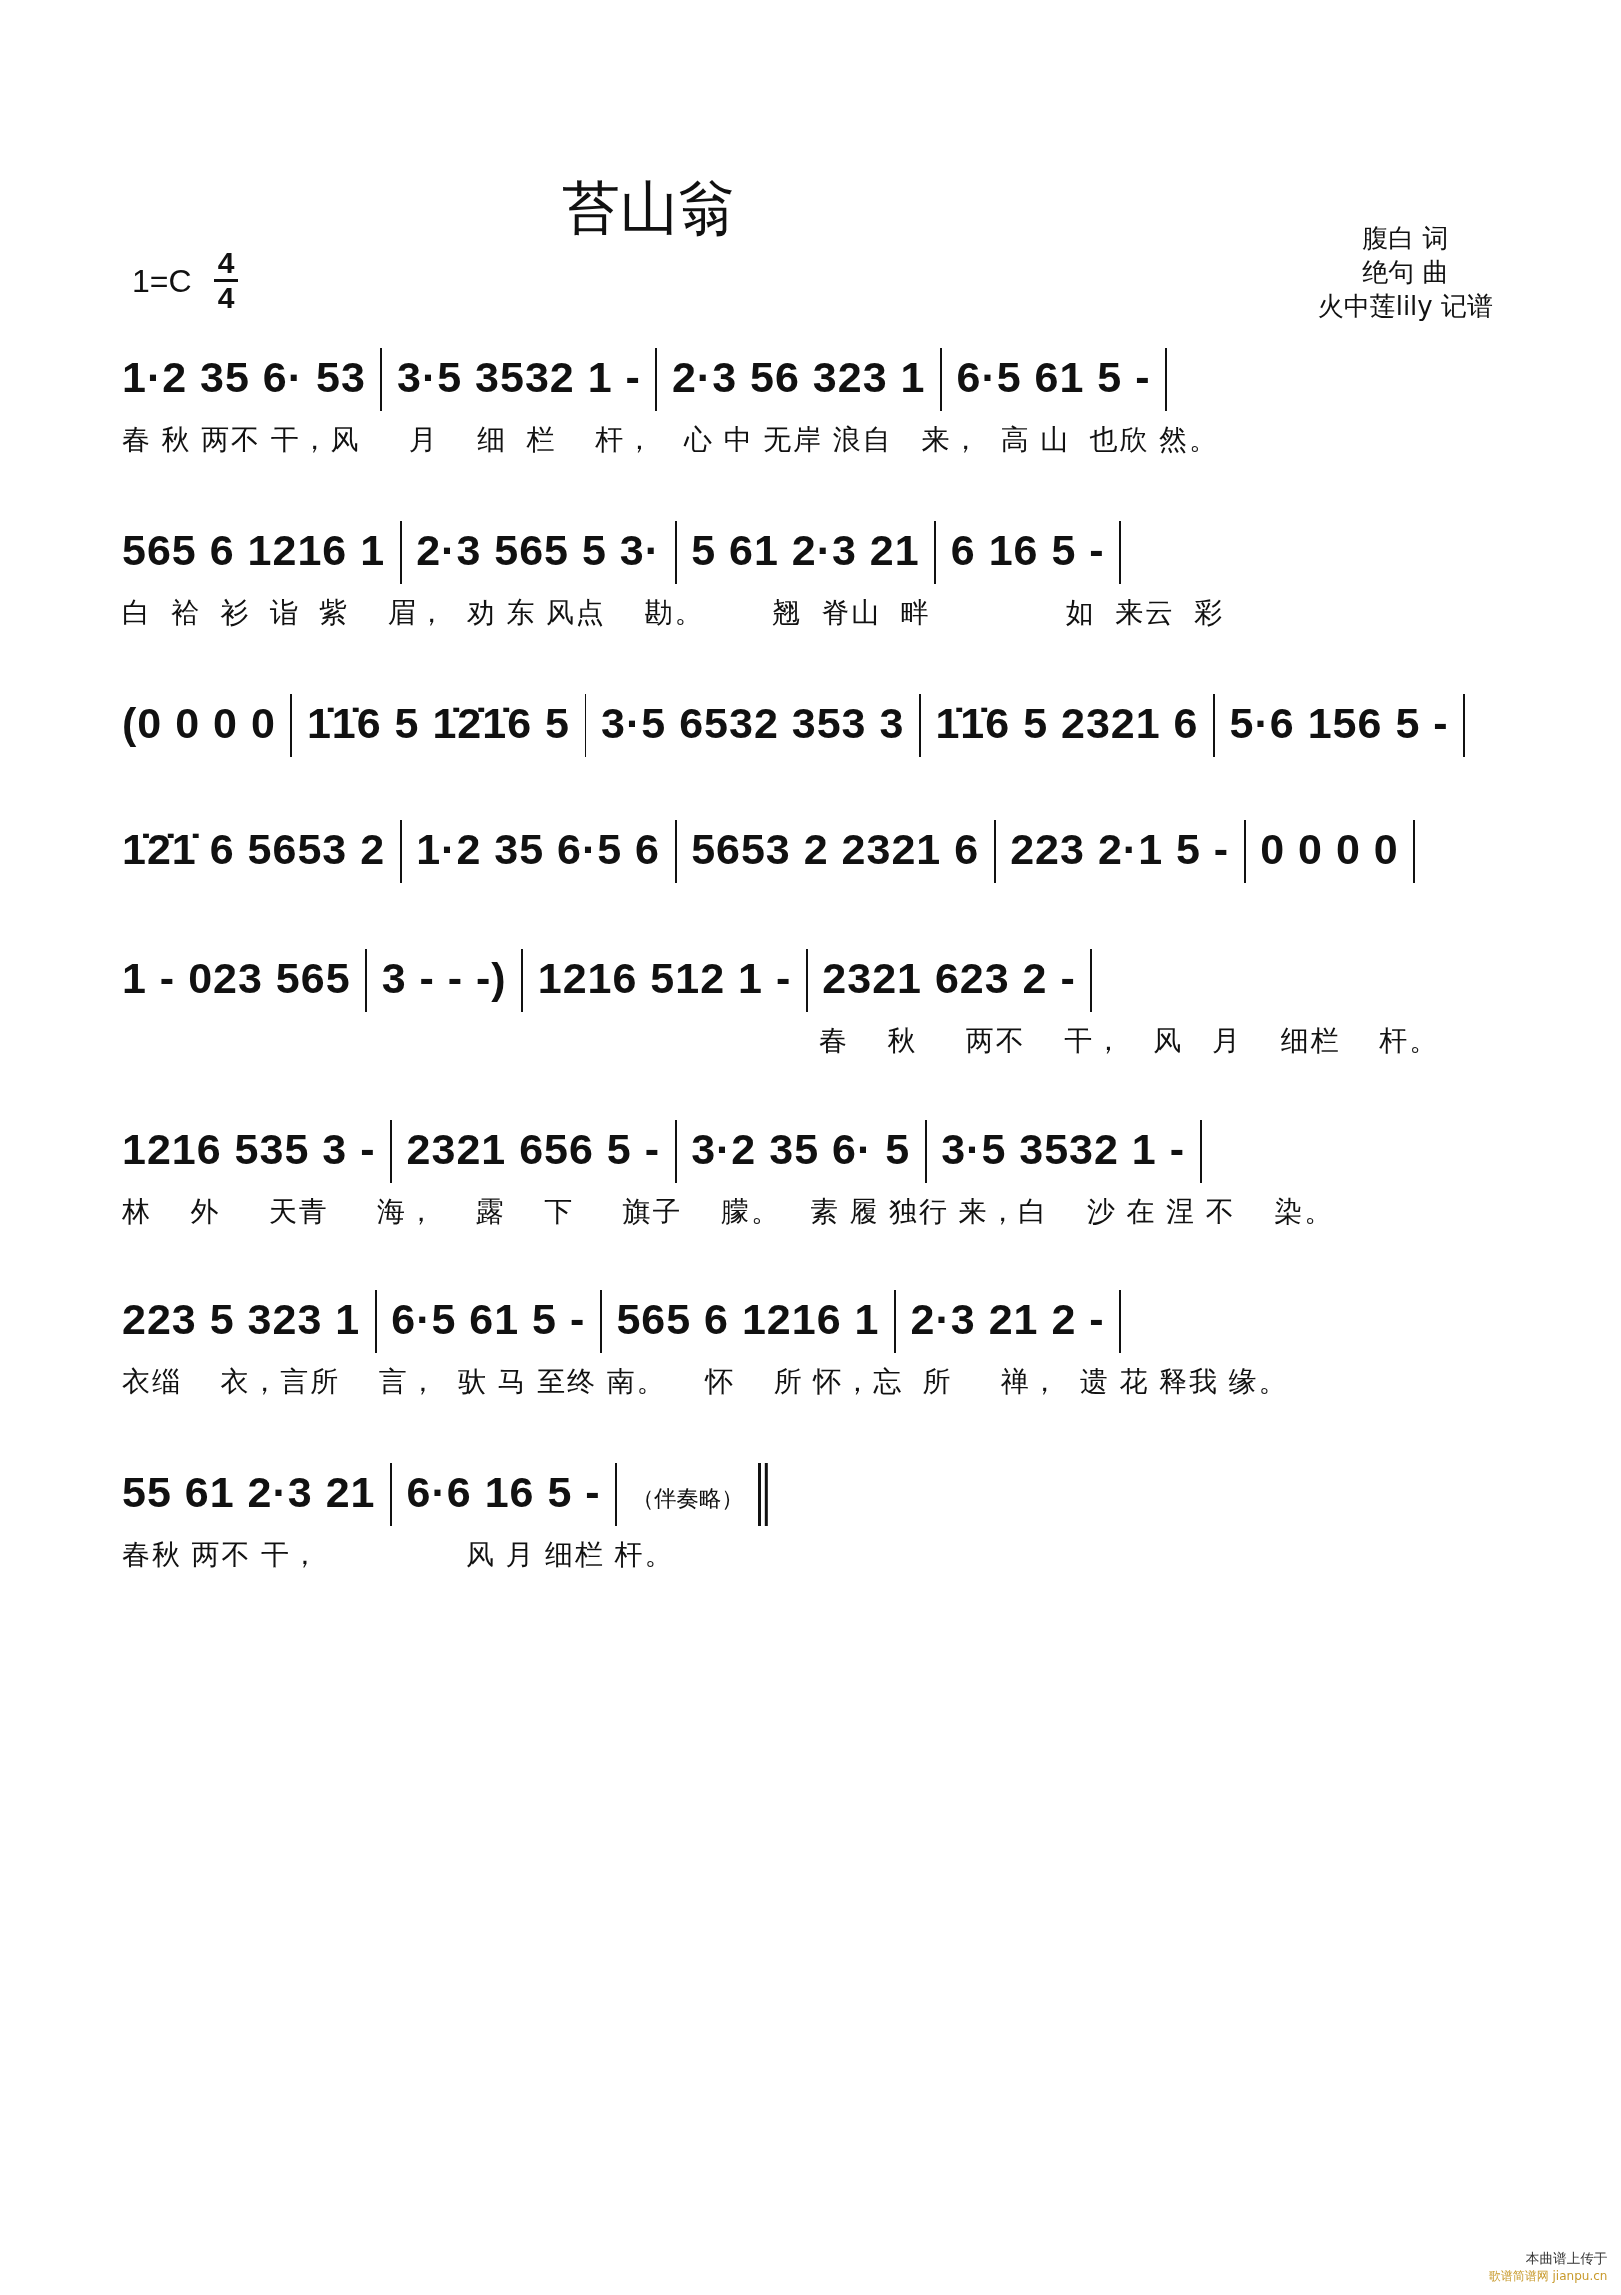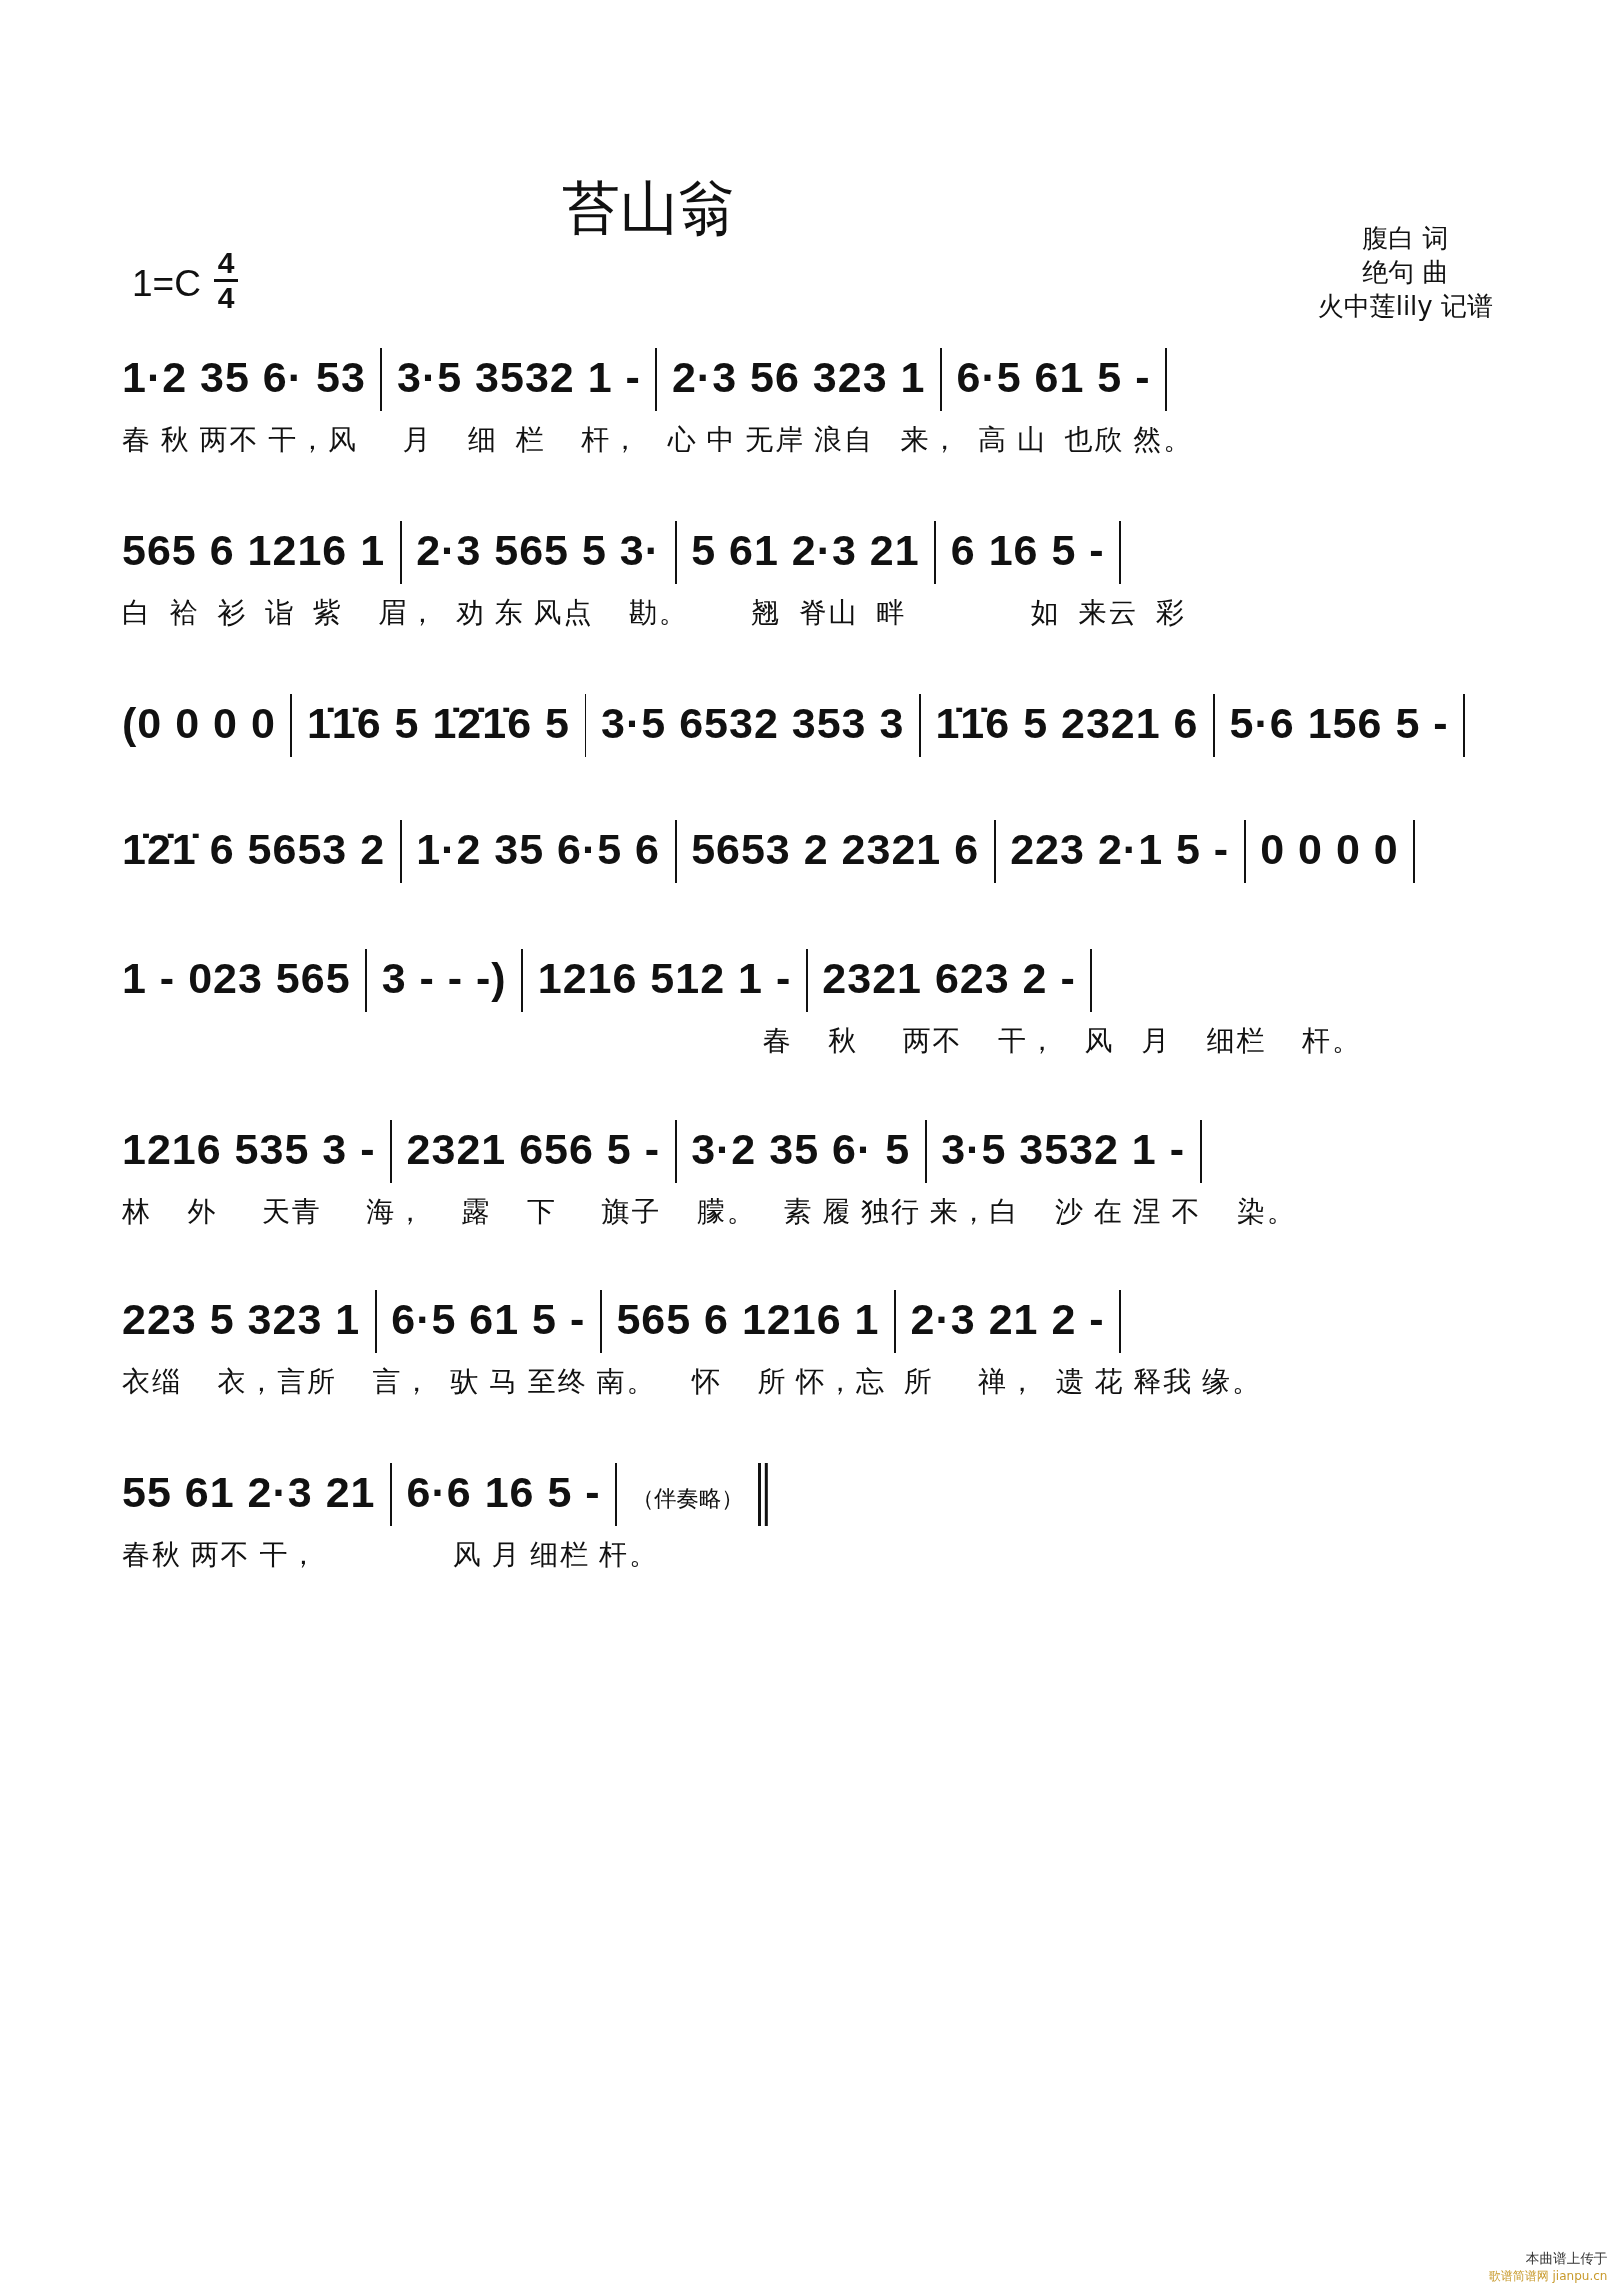--- a/index.html
+++ b/index.html
@@ -1,29 +1,29 @@
 <!DOCTYPE html>
 <html style="font-size:7.8px"><head>
 <meta charset="utf-8">
 <style>
   html,body{margin:0;padding:0;background:#fff;}
   body{width:1622px;height:2295px;position:relative;overflow:hidden;font-family:"Liberation Sans","DejaVu Sans",sans-serif;color:#111;}
   .title{position:absolute;left:0;width:1298px;top:170px;text-align:center;font-size:58px;font-family:"DejaVu Sans",sans-serif;color:#111;}
   .credits{position:absolute;right:129px;top:221px;text-align:center;font-size:26px;line-height:34px;font-family:"DejaVu Sans",sans-serif;}
-  .key{position:absolute;left:132px;top:263px;font-size:37px;font-family:"Liberation Sans",sans-serif;}
+  .key{position:absolute;left:132px;top:263px;font-size:32px;font-family:"Liberation Sans",sans-serif;}
   .timesig{position:absolute;left:214px;top:248px;width:24px;text-align:center;font-size:30px;font-weight:bold;line-height:30px;}
   .timesig .bar{height:3.4px;background:#111;margin:1px 0;}
   .row{position:absolute;left:122px;width:1387px;}
   .notes{position:absolute;left:0;top:0;height:49px;display:flex;align-items:flex-end;white-space:nowrap;}
   .m{display:flex;align-items:flex-end;gap:16.5px;padding:0 14.6px;margin-top:48px;}
   .m:first-child{padding-left:0;}
   .grp{position:relative;display:flex;align-items:flex-end;gap:2.9px;font-size:43px;font-weight:bold;font-family:"Liberation Sans",sans-serif;line-height:43px;letter-spacing:1px;}
   .bl{width:1.9px;height:63px;background:#111;align-self:center;margin-top:9.7px;}
   .bl.end{width:2.9px;box-shadow:6.8px 0 0 #111;margin-right:6.8px;}
-  .lyrics{position:absolute;left:0;top:71px;font-size:28px;font-family:Liberation Serif, serif;white-space:pre;letter-spacing:1.9px;}
+  .lyrics{position:absolute;left:0;top:71px;font-size:28px;font-family:Liberation Sans, sans-serif;white-space:pre;letter-spacing:1.9px;}
   .acc{font-size:22.4px;font-family:"DejaVu Sans",sans-serif;font-weight:normal;align-self:center;}
   .footer{position:absolute;right:14.6px;bottom:9.7px;font-size:13.6px;font-family:"DejaVu Sans",sans-serif;text-align:right;color:#333;margin-top:29px;}
   .footer .site{color:#c89a2c;font-size:12px;}
 </style>
 </head>
 <body>
 
 <div class="title">苔山翁</div>
 
 <div class="credits">

